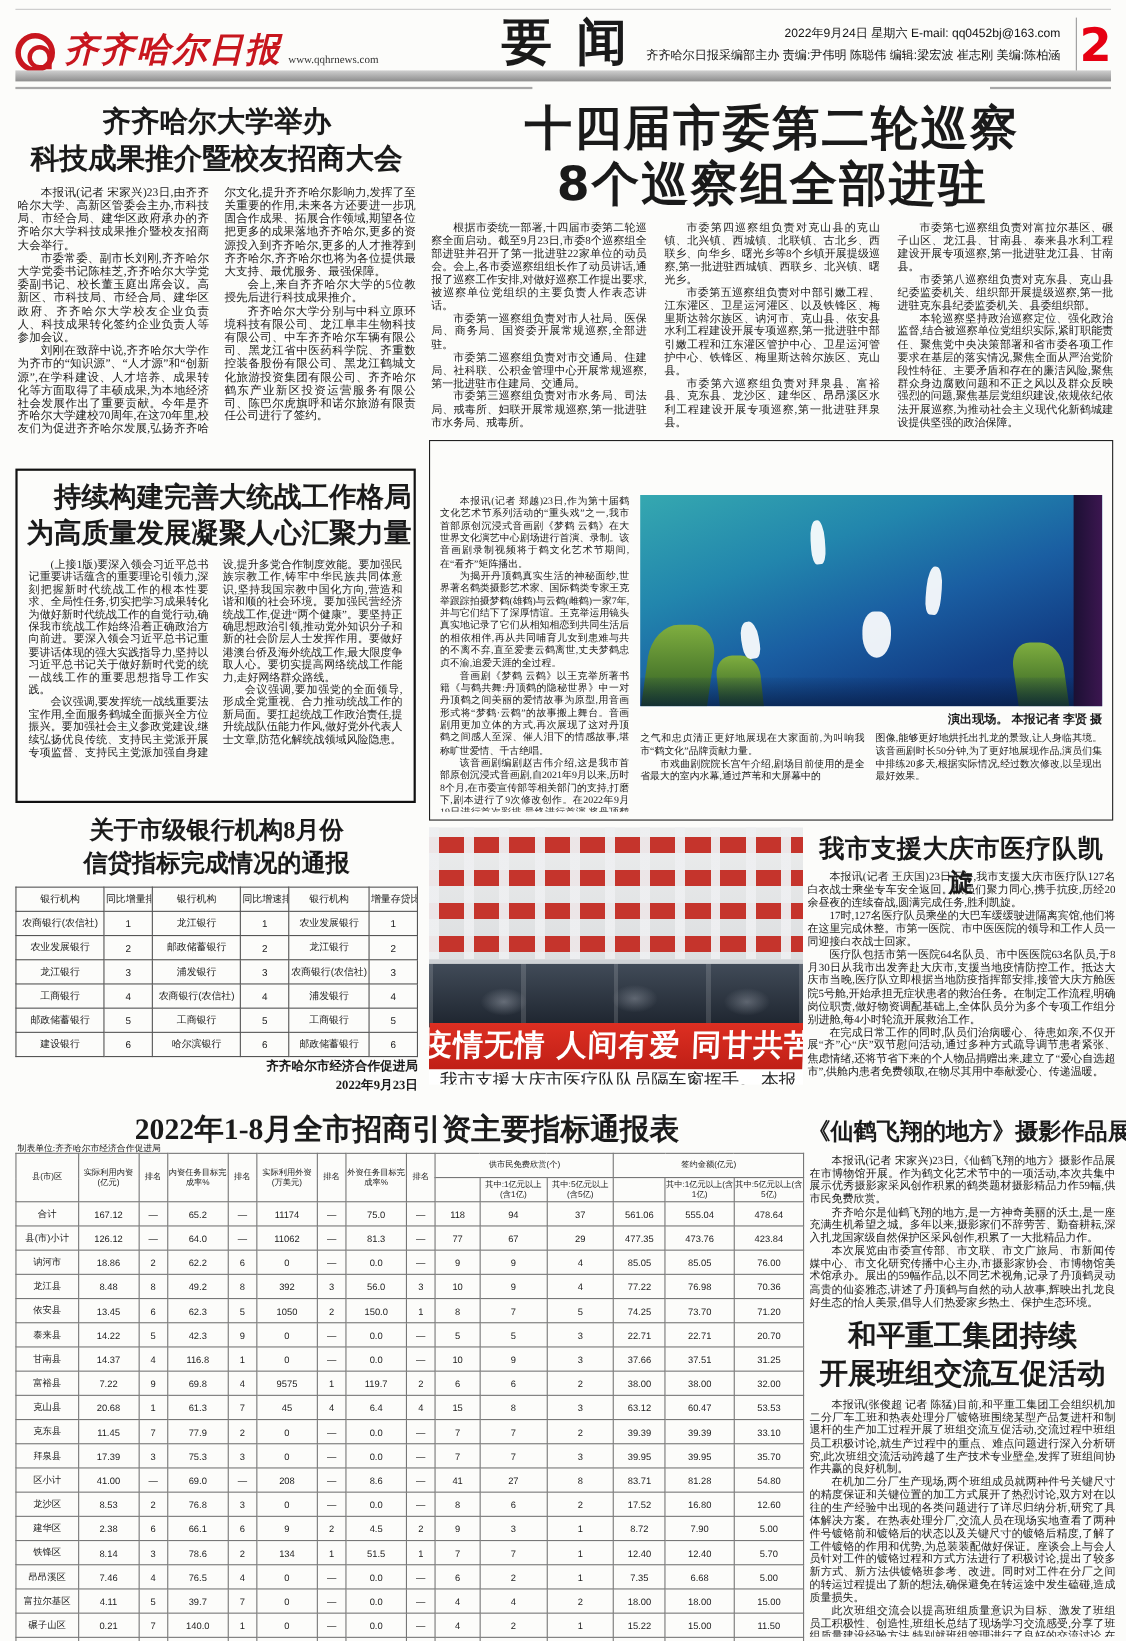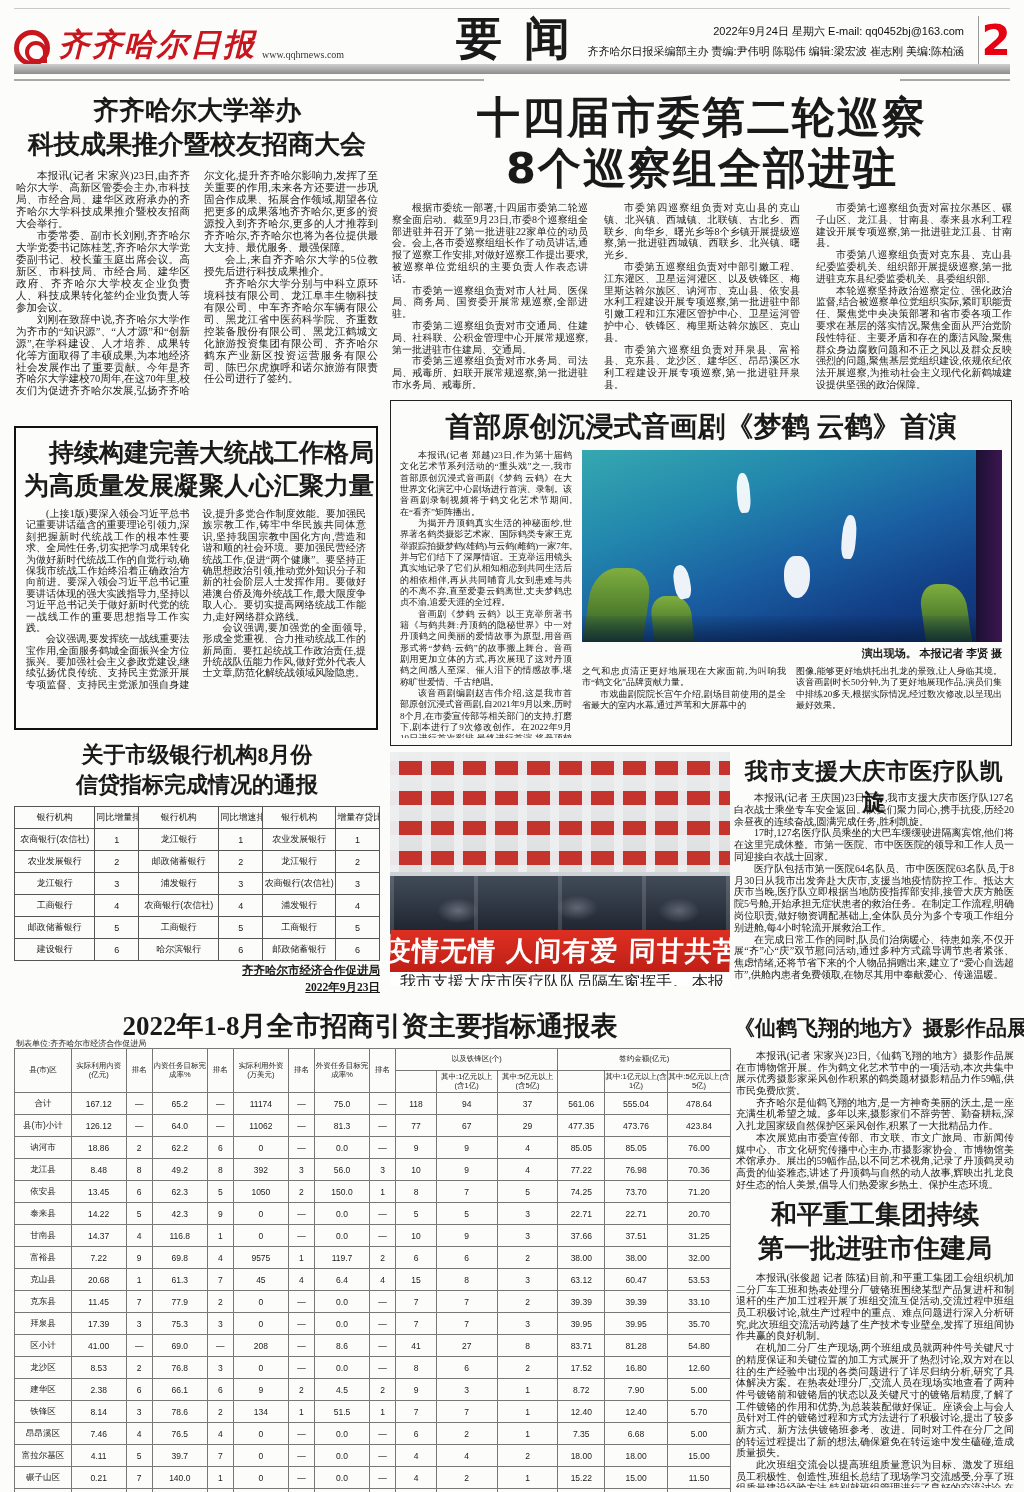--- a/index.html
+++ b/index.html
@@ -39,21 +39,21 @@
   #uf-box{left:14px;top:426px;width:364px;height:304px;border:2px solid #111;box-sizing:border-box;}
   #uf-title{left:18px;top:436px;width:356px;font-size:25px;line-height:1.32;text-align:right;}
   #uf-body{left:26px;top:508px;width:340px;height:212px;column-count:2;column-gap:13px;
            font-size:10px;line-height:1.14;}
   #bank-title{left:16px;top:740px;width:362px;font-size:22px;line-height:1.35;}
   #bank-table-wrap{left:14px;top:806px;width:366px;}
   #bank-table{width:100%;border-collapse:collapse;table-layout:fixed;
               font-size:9px;font-family:"Liberation Sans","DejaVu Sans",sans-serif;}
   #bank-table th,#bank-table td{border:1px solid #555;text-align:center;height:21px;padding:0 1px;
               font-weight:normal;overflow:hidden;white-space:nowrap;}
-  #bank-sign{left:14px;top:962px;width:366px;text-align:right;font-size:11.5px;font-weight:bold;line-height:1.5;text-decoration:underline;}
+  #bank-sign{left:14px;top:962px;width:366px;text-align:right;font-size:11.5px;font-weight:bold;line-height:1.5;}
 
   
   #insp-title{left:392px;top:92px;width:620px;font-size:43px;line-height:1.18;letter-spacing:2px;}
   #insp-body{left:392px;top:202px;width:620px;height:192px;column-count:3;column-gap:16px;
              font-size:10px;line-height:1.18;}
 
   
   #opera-box{left:390px;top:400px;width:622px;height:346px;border:1.5px solid #222;box-sizing:border-box;}
   #opera-title{left:398px;top:408px;width:606px;font-size:28px;}
   #opera-col1{left:400px;top:450px;width:172px;height:288px;font-size:9px;line-height:1.26;}
@@ -248,21 +248,20 @@
       <p>市委第三巡察组负责对市水务局、司法局、戒毒所、妇联开展常规巡察,第一批进驻市水务局、戒毒所。</p>
       <p>市委第四巡察组负责对克山县的克山镇、北兴镇、西城镇、北联镇、古北乡、西联乡、向华乡、曙光乡等8个乡镇开展提级巡察,第一批进驻西城镇、西联乡、北兴镇、曙光乡。</p>
       <p>市委第五巡察组负责对中部引嫩工程、江东灌区、卫星运河灌区、以及铁锋区、梅里斯达斡尔族区、讷河市、克山县、依安县水利工程建设开展专项巡察,第一批进驻中部引嫩工程和江东灌区管护中心、卫星运河管护中心、铁锋区、梅里斯达斡尔族区、克山县。</p>
       <p>市委第六巡察组负责对拜泉县、富裕县、克东县、龙沙区、建华区、昂昂溪区水利工程建设开展专项巡察,第一批进驻拜泉县。</p>
       <p>市委第七巡察组负责对富拉尔基区、碾子山区、龙江县、甘南县、泰来县水利工程建设开展专项巡察,第一批进驻龙江县、甘南县。</p>
       <p>市委第八巡察组负责对克东县、克山县纪委监委机关、组织部开展提级巡察,第一批进驻克东县纪委监委机关、县委组织部。</p>
       <p>本轮巡察坚持政治巡察定位、强化政治监督,结合被巡察单位党组织实际,紧盯职能责任、聚焦党中央决策部署和省市委各项工作要求在基层的落实情况,聚焦全面从严治党阶段性特征、主要矛盾和存在的廉洁风险,聚焦群众身边腐败问题和不正之风以及群众反映强烈的问题,聚焦基层党组织建设,依规依纪依法开展巡察,为推动社会主义现代化新鹤城建设提供坚强的政治保障。</p>
     </div>
 
   <div id="opera-box" class="abs"></div>
-  <div id="opera-title" class="abs serif-head">首部原创沉浸式音画剧《梦鹤 云鹤》首演</div>
   <div id="opera-col1" class="abs jt">
       <p>本报讯(记者 郑越)23日,作为第十届鹤文化艺术节系列活动的“重头戏”之一,我市首部原创沉浸式音画剧《梦鹤 云鹤》在大世界文化演艺中心剧场进行首演、录制。该音画剧录制视频将于鹤文化艺术节期间,在“看齐”矩阵播出。</p>
       <p>为揭开丹顶鹤真实生活的神秘面纱,世界著名鹤类摄影艺术家、国际鹤类专家王克举跟踪拍摄梦鹤(雄鹤)与云鹤(雌鹤)一家7年,并与它们结下了深厚情谊。王克举运用镜头真实地记录了它们从相知相恋到共同生活后的相依相伴,再从共同哺育儿女到患难与共的不离不弃,直至爱妻云鹤离世,丈夫梦鹤忠贞不渝,追爱天涯的全过程。</p>
       <p>音画剧《梦鹤 云鹤》以王克举所著书籍《与鹤共舞:丹顶鹤的隐秘世界》中一对丹顶鹤之间美丽的爱情故事为原型,用音画形式将“梦鹤·云鹤”的故事搬上舞台。音画剧用更加立体的方式,再次展现了这对丹顶鹤之间感人至深、催人泪下的情感故事,堪称旷世爱情、千古绝唱。</p>
       <p>该音画剧编剧赵吉伟介绍,这是我市首部原创沉浸式音画剧,自2021年9月以来,历时8个月,在市委宣传部等相关部门的支持,打磨下,剧本进行了9次修改创作。在2022年9月19日进行首次彩排,最终进行首演,将丹顶鹤的纯洁之身、浩然</p>
     </div>
   <div id="opera-photo" class="abs">
     <span class="reed r1"></span>
     <span class="reed r2"></span>
     <span class="reed r3"></span>
@@ -322,21 +321,21 @@
         <tr>
           <th rowspan="2">县(市)区</th>
           <th rowspan="2">实际利用内资(亿元)</th>
           <th rowspan="2">排名</th>
           <th rowspan="2">内资任务目标完成率%</th>
           <th rowspan="2">排名</th>
           <th rowspan="2">实际利用外资(万美元)</th>
           <th rowspan="2">排名</th>
           <th rowspan="2">外资任务目标完成率%</th>
           <th rowspan="2">排名</th>
-          <th colspan="3">以及铁锋区(个)</th>
+          <th colspan="3">供市民免费欣赏(个)</th>
           <th colspan="3">签约金额(亿元)</th>
         </tr>
         <tr>
           <th></th>
           <th>其中:1亿元以上(含1亿)</th>
           <th>其中:5亿元以上(含5亿)</th>
           <th></th>
           <th>其中:1亿元以上(含1亿)</th>
           <th>其中:5亿元以上(含5亿)</th>
         </tr>
@@ -671,21 +670,21 @@
 
   <div id="exh-title" class="abs serif-head">《仙鹤飞翔的地方》摄影作品展开展</div>
   <div id="exh-body" class="abs jt">
       <p>本报讯(记者 宋家兴)23日,《仙鹤飞翔的地方》摄影作品展在市博物馆开展。作为鹤文化艺术节中的一项活动,本次共集中展示优秀摄影家采风创作积累的鹤类题材摄影精品力作59幅,供市民免费欣赏。</p>
       <p>齐齐哈尔是仙鹤飞翔的地方,是一方神奇美丽的沃土,是一座充满生机希望之城。多年以来,摄影家们不辞劳苦、勤奋耕耘,深入扎龙国家级自然保护区采风创作,积累了一大批精品力作。</p>
       <p>本次展览由市委宣传部、市文联、市文广旅局、市新闻传媒中心、市文化研究传播中心主办,市摄影家协会、市博物馆美术馆承办。展出的59幅作品,以不同艺术视角,记录了丹顶鹤灵动高贵的仙姿雅态,讲述了丹顶鹤与自然的动人故事,辉映出扎龙良好生态的怡人美景,倡导人们热爱家乡热土、保护生态环境。</p>
     </div>
 
   <div id="hp-title" class="abs serif-head">
     <div>和平重工集团持续</div>
-    <div>第一批进驻市住建局</div>
+    <div>开展班组交流互促活动</div>
   </div>
   <div id="hp-body" class="abs jt">
       <p>本报讯(张俊超 记者 陈猛)目前,和平重工集团工会组织机加二分厂车工班和热表处理分厂镀铬班围绕某型产品复进杆和制退杆的生产加工过程开展了班组交流互促活动,交流过程中班组员工积极讨论,就生产过程中的重点、难点问题进行深入分析研究,此次班组交流活动跨越了生产技术专业壁垒,发挥了班组间协作共赢的良好机制。</p>
       <p>在机加二分厂生产现场,两个班组成员就两种件号关键尺寸的精度保证和关键位置的加工方式展开了热烈讨论,双方对在以往的生产经验中出现的各类问题进行了详尽归纳分析,研究了具体解决方案。在热表处理分厂,交流人员在现场实地查看了两种件号镀铬前和镀铬后的状态以及关键尺寸的镀铬后精度,了解了工件镀铬的作用和优势,为总装装配做好保证。座谈会上与会人员针对工件的镀铬过程和方式方法进行了积极讨论,提出了较多新方式、新方法供镀铬班参考、改进。同时对工件在分厂之间的转运过程提出了新的想法,确保避免在转运途中发生磕碰,造成质量损失。</p>
       <p>此次班组交流会以提高班组质量意识为目标、激发了班组员工积极性、创造性,班组长总结了现场学习交流感受,分享了班组质量建设经验方法,特别就班组管理进行了良好的交流讨论,在班组质量管理、安全管理及日常设备维护等方面都进行良性沟通,起到了互相学习,相互促进的作用。</p>
     </div>
 
 </div>
 
 </body></html>

